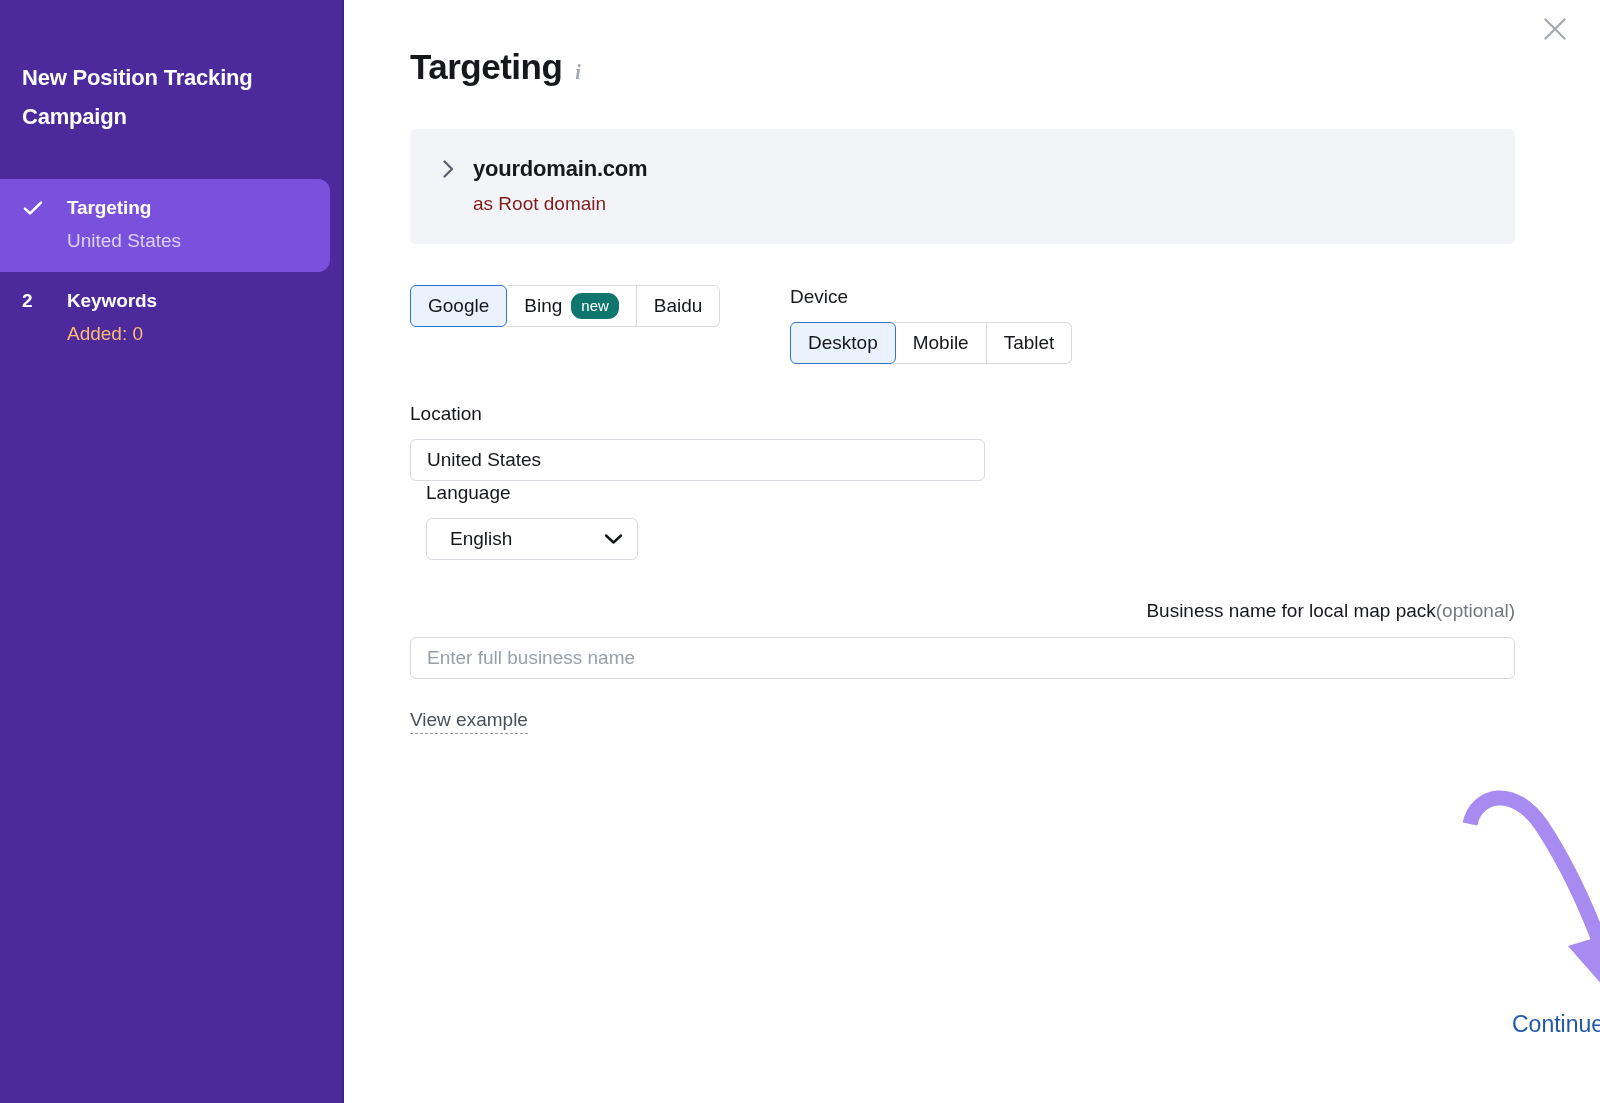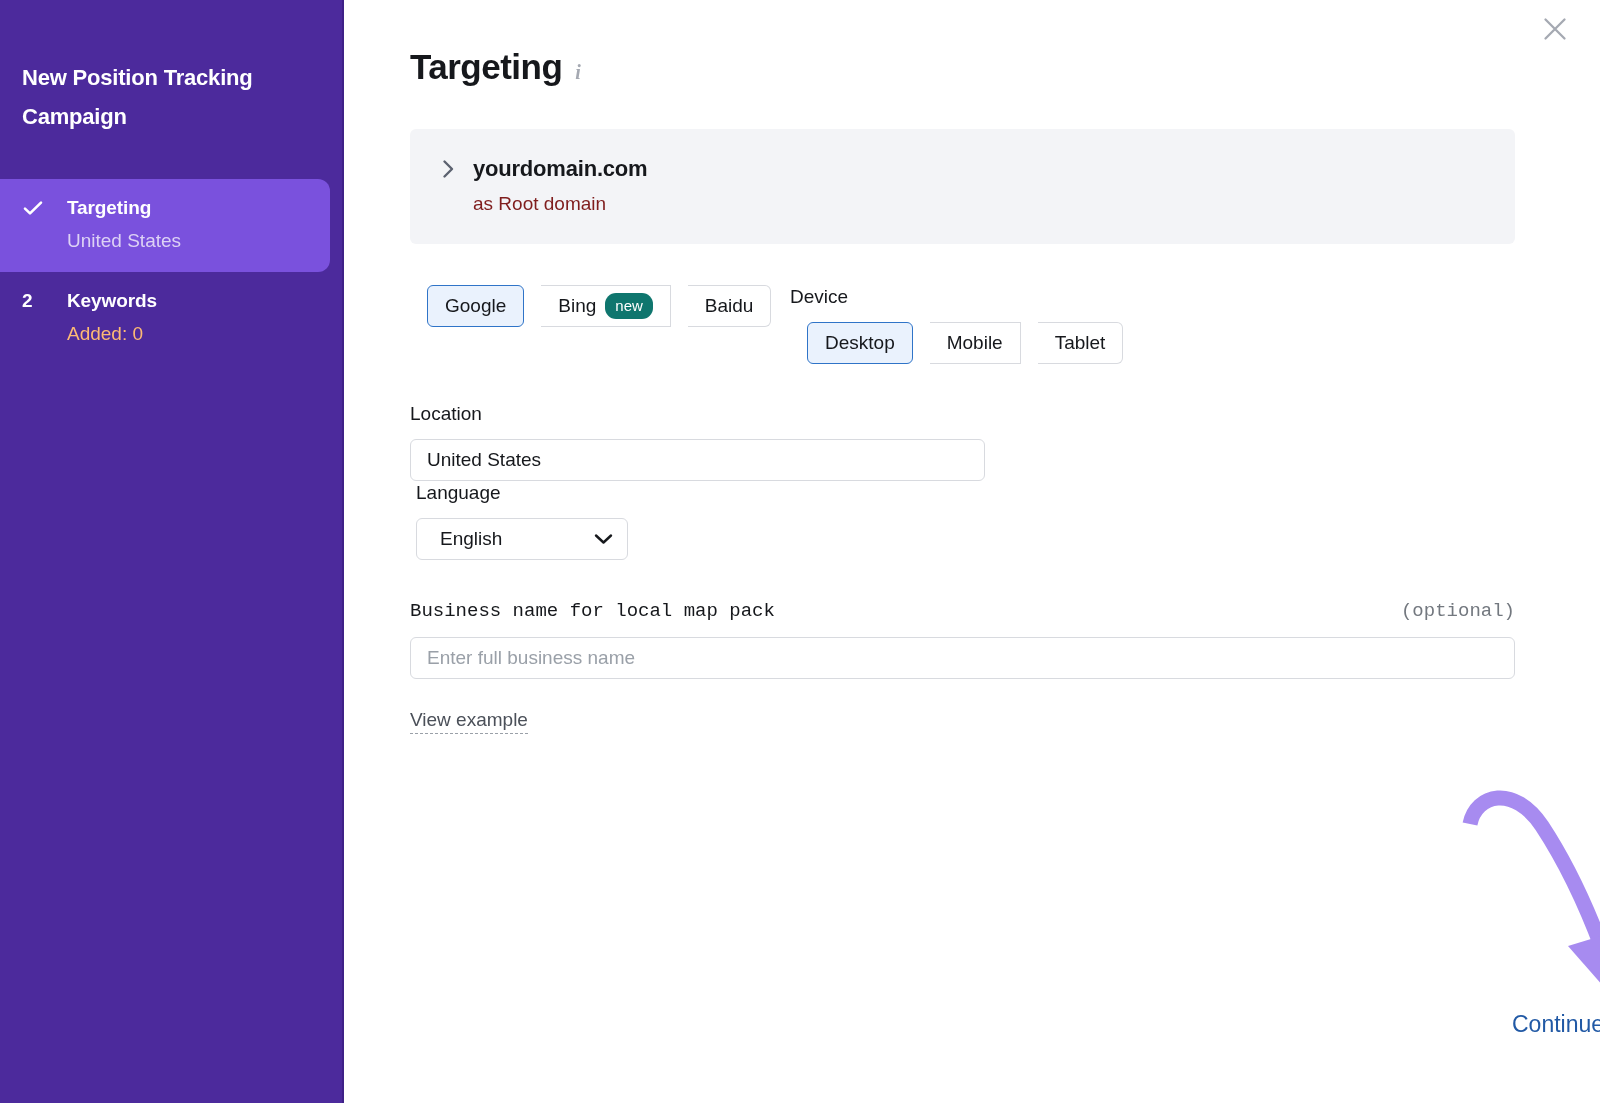--- a/index.html
+++ b/index.html
@@ -194,21 +194,20 @@
     align-items: center;
     gap: 9px;
     padding: 0 17px;
     background: #ffffff;
     border: 1px solid #d8dadf;
     border-left-width: 0;
     font-size: 19px;
     color: #16181c;
     cursor: pointer;
     white-space: nowrap;
-    margin-left: 17px;
   }
   .seg:first-child {
     border-left-width: 1px;
     border-radius: 6px 0 0 6px;
   }
   .seg:last-child { border-radius: 0 6px 6px 0; }
   .seg.selected {
     background: #eaf2fd;
     border: 1px solid #2f74c8;
     border-radius: 6px;
@@ -223,21 +222,21 @@
     border-radius: 11px;
     font-weight: normal;
   }
 
   .row-two {
     display: flex;
     margin-top: 38px;
     flex-direction: column;
   }
   .field-location { width: 575px; }
-  .field-language { width: 212px; margin-left: 6px; }
+  .field-language { width: 212px; margin-left: 16px; }
 
   .text-input {
     width: 100%;
     height: 42px;
     border: 1px solid #d8dadf;
     border-radius: 6px;
     background: #ffffff;
     font-family: "Liberation Sans", sans-serif;
     font-size: 19px;
     color: #16181c;
@@ -265,24 +264,23 @@
     right: 15px;
     top: 50%;
     transform: translateY(-50%);
     color: #16181c;
     display: flex;
   }
 
   .row-three { margin-top: 39px; width: 1105px; }
   .label-line {
     display: flex;
-    justify-content: space-between;
+    justify-content: flex-end;
     align-items: baseline;
     margin-bottom: 14px;
-    font-family: Liberation Mono, monospace;
   }
   .optional {
     font-size: 19px;
     color: #73787f;
   }
   .biz-input {
     width: 1105px;
     height: 42px;
   }
 

